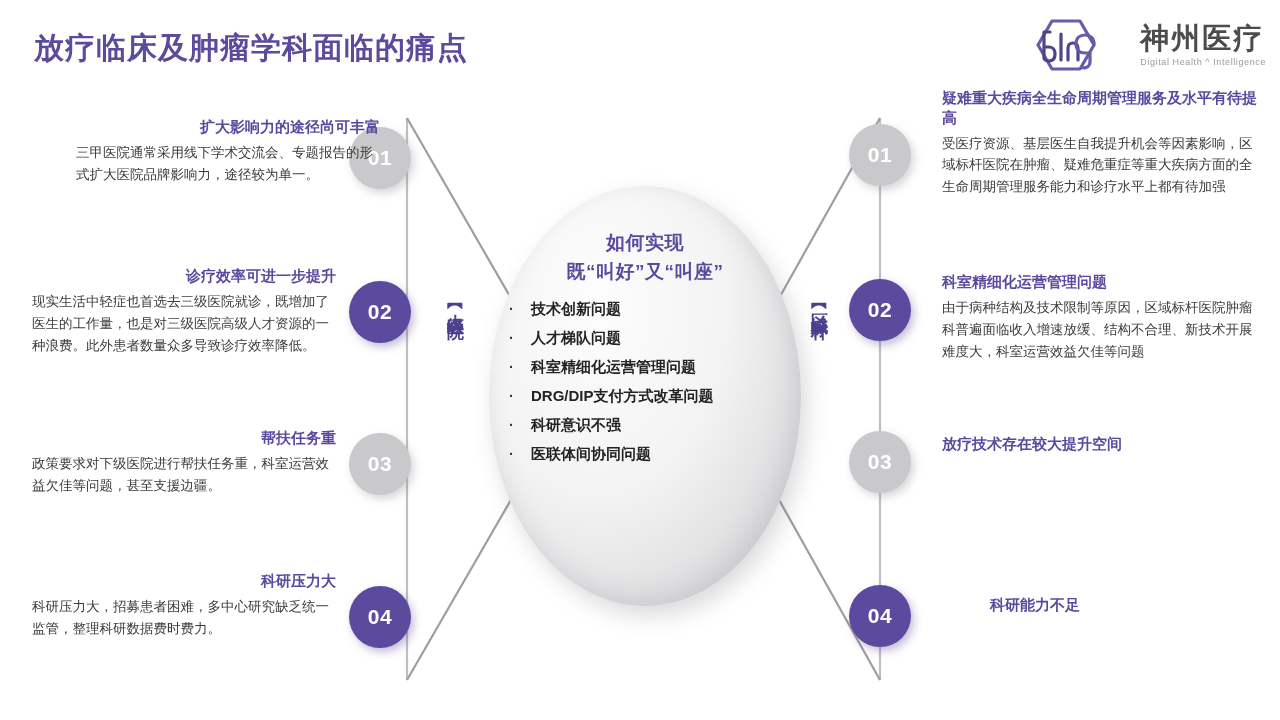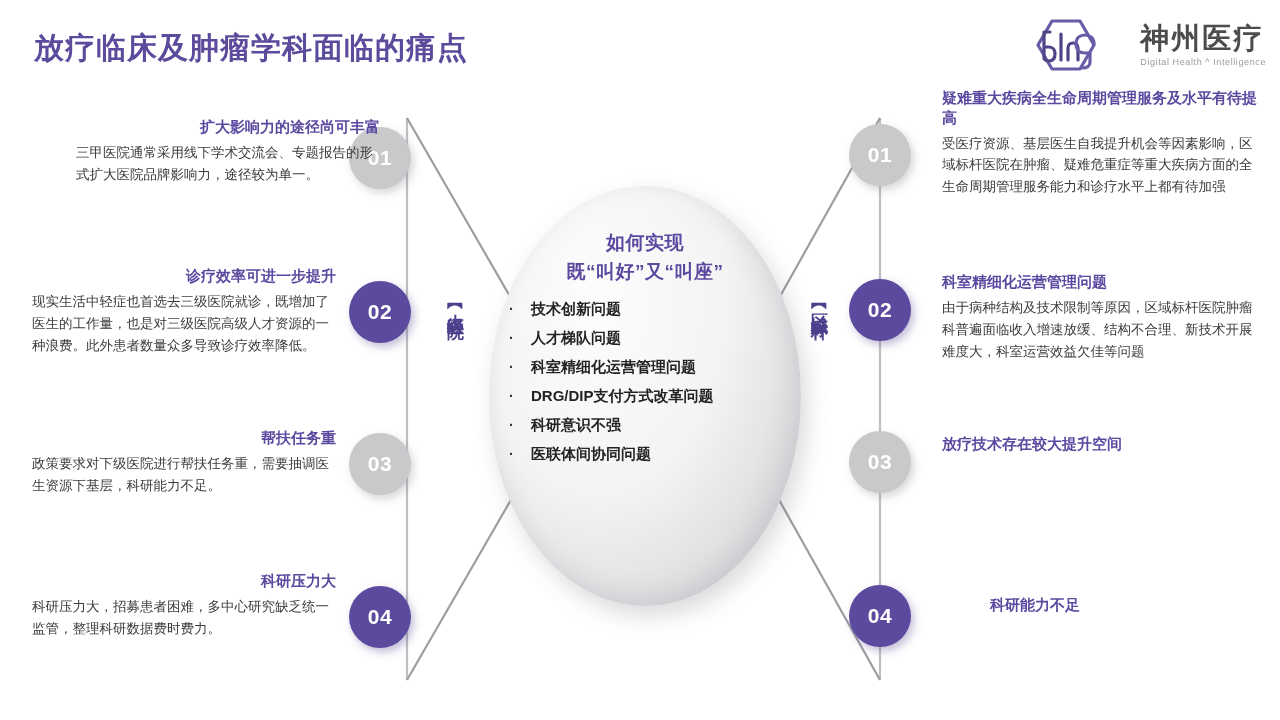--- a/index.html
+++ b/index.html
@@ -259,21 +259,21 @@
     <div class="item" style="left:32px; top:117px;margin-left:44px;">
       <div class="item-title">扩大影响力的途径尚可丰富</div>
       <div class="item-body">三甲医院通常采用线下学术交流会、专题报告的形式扩大医院品牌影响力，途径较为单一。</div>
     </div>
     <div class="item" style="left:32px; top:266px;">
       <div class="item-title">诊疗效率可进一步提升</div>
       <div class="item-body">现实生活中轻症也首选去三级医院就诊，既增加了医生的工作量，也是对三级医院高级人才资源的一种浪费。此外患者数量众多导致诊疗效率降低。</div>
     </div>
     <div class="item" style="left:32px; top:428px;">
       <div class="item-title">帮扶任务重</div>
-      <div class="item-body">政策要求对下级医院进行帮扶任务重，需要抽调医生资源下基层，科研能力不足。</div>
+      <div class="item-body">政策要求对下级医院进行帮扶任务重，科室运营效益欠佳等问题，甚至支援边疆。</div>
     </div>
     <div class="item" style="left:32px; top:571px;">
       <div class="item-title">科研压力大</div>
       <div class="item-body">科研压力大，招募患者困难，多中心研究缺乏统一监管，整理科研数据费时费力。</div>
     </div>
   </div>
 
   <div class="right-col">
     <div class="item" style="left:942px; top:88px; width:316px;">
       <div class="item-title">疑难重大疾病全生命周期管理服务及水平有待提高</div>

